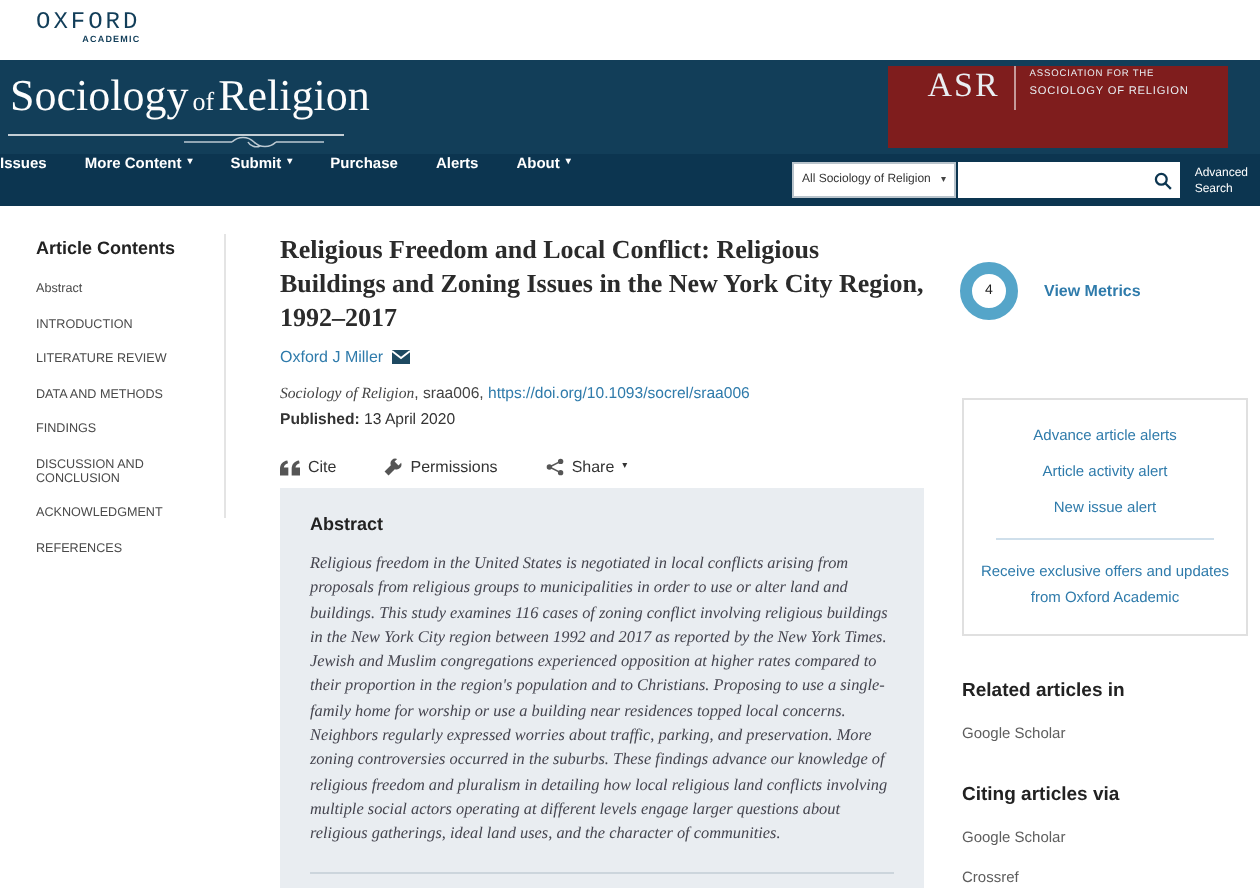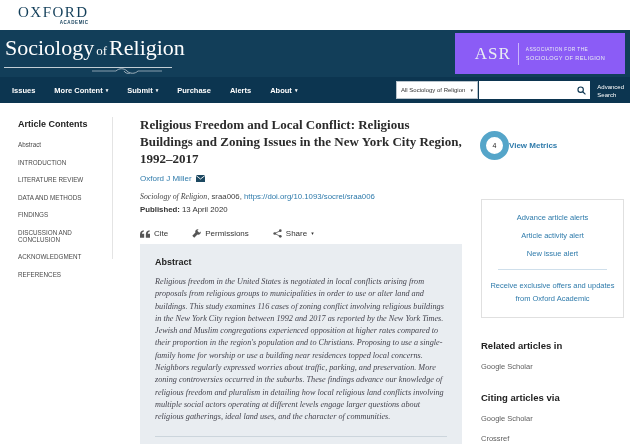--- a/index.html
+++ b/index.html
@@ -2,41 +2,41 @@
 <html><head>
 <meta charset="utf-8">
 <style>
   * { margin:0; padding:0; box-sizing:border-box; }
   html,body { width:630px; height:444px; background:#fff; font-family:"Liberation Sans",sans-serif; overflow:hidden; }
   .page { position:absolute; top:0; left:0; width:630px; height:444px; background:#fff; }
 
   
   .utilbar { position:absolute; top:0; left:0; right:0; height:30px; background:#fff; }
   .ox-logo { position:absolute; left:18px; top:4px; color:#123e59; cursor:pointer; }
-  .ox-logo .l1 { font-family:Liberation Serif, serif; font-size:15px; letter-spacing:1.5px; }
+  .ox-logo .l1 { font-family:Liberation Mono, monospace; font-size:12px; letter-spacing:1.5px; }
   .ox-logo .l2 { font-size:4.5px; font-weight:bold; letter-spacing:.6px; text-align:right; margin-top:-1px; }
   .util-right { position:absolute; right:14px; top:9px; display:flex; gap:24px; font-size:8px; color:#3a3a3a;margin-top:39px; }
   .util-link { cursor:pointer; display:flex; align-items:center; gap:3px; }
   .caret { font-size:5px; color:inherit; line-height:1; }
 
   
   .banner { position:absolute; top:30px; left:0; right:0; height:47px; background:#123e59; }
   .jtitle { position:absolute; left:5px; top:5px; color:#fdfdfd; font-family:"Liberation Serif",serif; font-size:22px; cursor:pointer; white-space:nowrap; }
   .jtitle .of { font-size:13px; margin:0 2px; }
   .jt-underline { position:absolute; left:4px; top:37px; width:168px; height:1px; background:rgba(255,255,255,.75); }
   .flourish { position:absolute; left:92px; top:38px; }
-  .asr-box { position:absolute; right:5px; top:3px; width:170px; height:41px; background:#8b5cf6; display:flex; align-items:center; justify-content:center; gap:7px; color:#e9eef2; cursor:pointer; }
+  .asr-box { position:absolute; right:16px; top:3px; width:170px; height:41px; background:#7f1d1d; display:flex; align-items:flex-start; justify-content:center; gap:7px; color:#e9eef2; cursor:pointer; }
   .asr-abbr { font-family:"Liberation Serif",serif; font-size:17px; letter-spacing:1px; }
   .asr-sep { width:1px; height:22px; background:rgba(255,255,255,.55); }
   .asr-name { font-size:5.6px; letter-spacing:.4px; line-height:1.6; }
   .asr-name .n1 { font-size:4.8px; }
 
   
   .nav { position:absolute; top:77px; left:0; right:0; height:26px; background:#0c3550; }
-  .nav-items { position:absolute; left:12px; top:0; height:26px; display:flex; align-items:center; gap:19px; }
+  .nav-items { position:absolute; left:0; top:0; height:26px; display:flex; align-items:flex-start; gap:19px; }
   .nav-item { color:#fff; font-size:7.5px; font-weight:bold; display:flex; align-items:center; gap:3px; cursor:pointer; white-space:nowrap; }
   .search-group { position:absolute; right:40px; top:4px; height:18px; display:flex; align-items:stretch; }
   .scope { width:82px; background:#fff; border:1px solid #b9c4cc; font-size:6px; color:#333; display:flex; align-items:center; justify-content:space-between; padding:0 4px; cursor:pointer; }
   .scope .caret { color:#444; }
   .search-input { width:93px; border:none; background:#fff; margin-left:1px; font-size:7px; padding:0 4px; outline:none; }
   .mag-btn { width:18px; background:#fff; border:none; display:flex; align-items:center; justify-content:center; cursor:pointer; }
   .advanced { position:absolute; right:6px; top:6px; font-size:6px; line-height:1.35; color:#fff; cursor:pointer; }
 
   
   .toc { position:absolute; left:18px; top:119px; width:92px; }
@@ -56,21 +56,21 @@
   .published b { font-weight:bold; }
   .actions { margin-top:15px; display:flex; align-items:center; gap:24px; }
   .action { display:flex; align-items:center; gap:4px; font-size:8px; color:#333; cursor:pointer; }
 
   .abstract-panel { position:absolute; left:140px; top:244px; width:322px; height:200px; background:#e9edf1; padding:13px 15px; }
   .abs-h { font-size:9px; font-weight:bold; color:#222; margin-bottom:9px; }
   .abs-text { font-family:"Liberation Serif",serif; font-style:italic; font-size:8.2px; line-height:1.5; color:#45454f; }
   .abs-divider { position:absolute; left:15px; right:15px; top:192px; height:1px; background:#ccd5dc; }
 
   
-  .metrics { position:absolute; left:480px; top:131px; display:flex; align-items:center; }
+  .metrics { position:absolute; left:480px; top:131px; display:flex; align-items:center; gap:13px; }
   .donut { width:17px; height:17px; border:6px solid #55a5c9; border-radius:50%; background:#fff; display:flex; align-items:center; justify-content:center; font-size:7px; color:#222; box-sizing:content-box; }
   .view-metrics { font-size:8px; font-weight:bold; color:#2f7bab; cursor:pointer; }
 
   .alert-box { position:absolute; left:481px; top:199px; width:143px; border:1px solid #e0e0e0; background:#fff; padding:13px 8px 11px; text-align:center; }
   .alert-h { font-size:9.5px; font-weight:bold; color:#222; margin-bottom:13px; }
   .alert-link { display:block; font-size:7.5px; color:#2f7bab; margin-bottom:9px; cursor:pointer; }
   .alert-div { height:1px; background:#cfdfeb; margin:11px 8px 10px; }
   .alert-offer { font-size:7.5px; line-height:1.7; color:#2f7bab; cursor:pointer; }
 
   .sec-h { font-size:9.5px; font-weight:bold; color:#222; }

